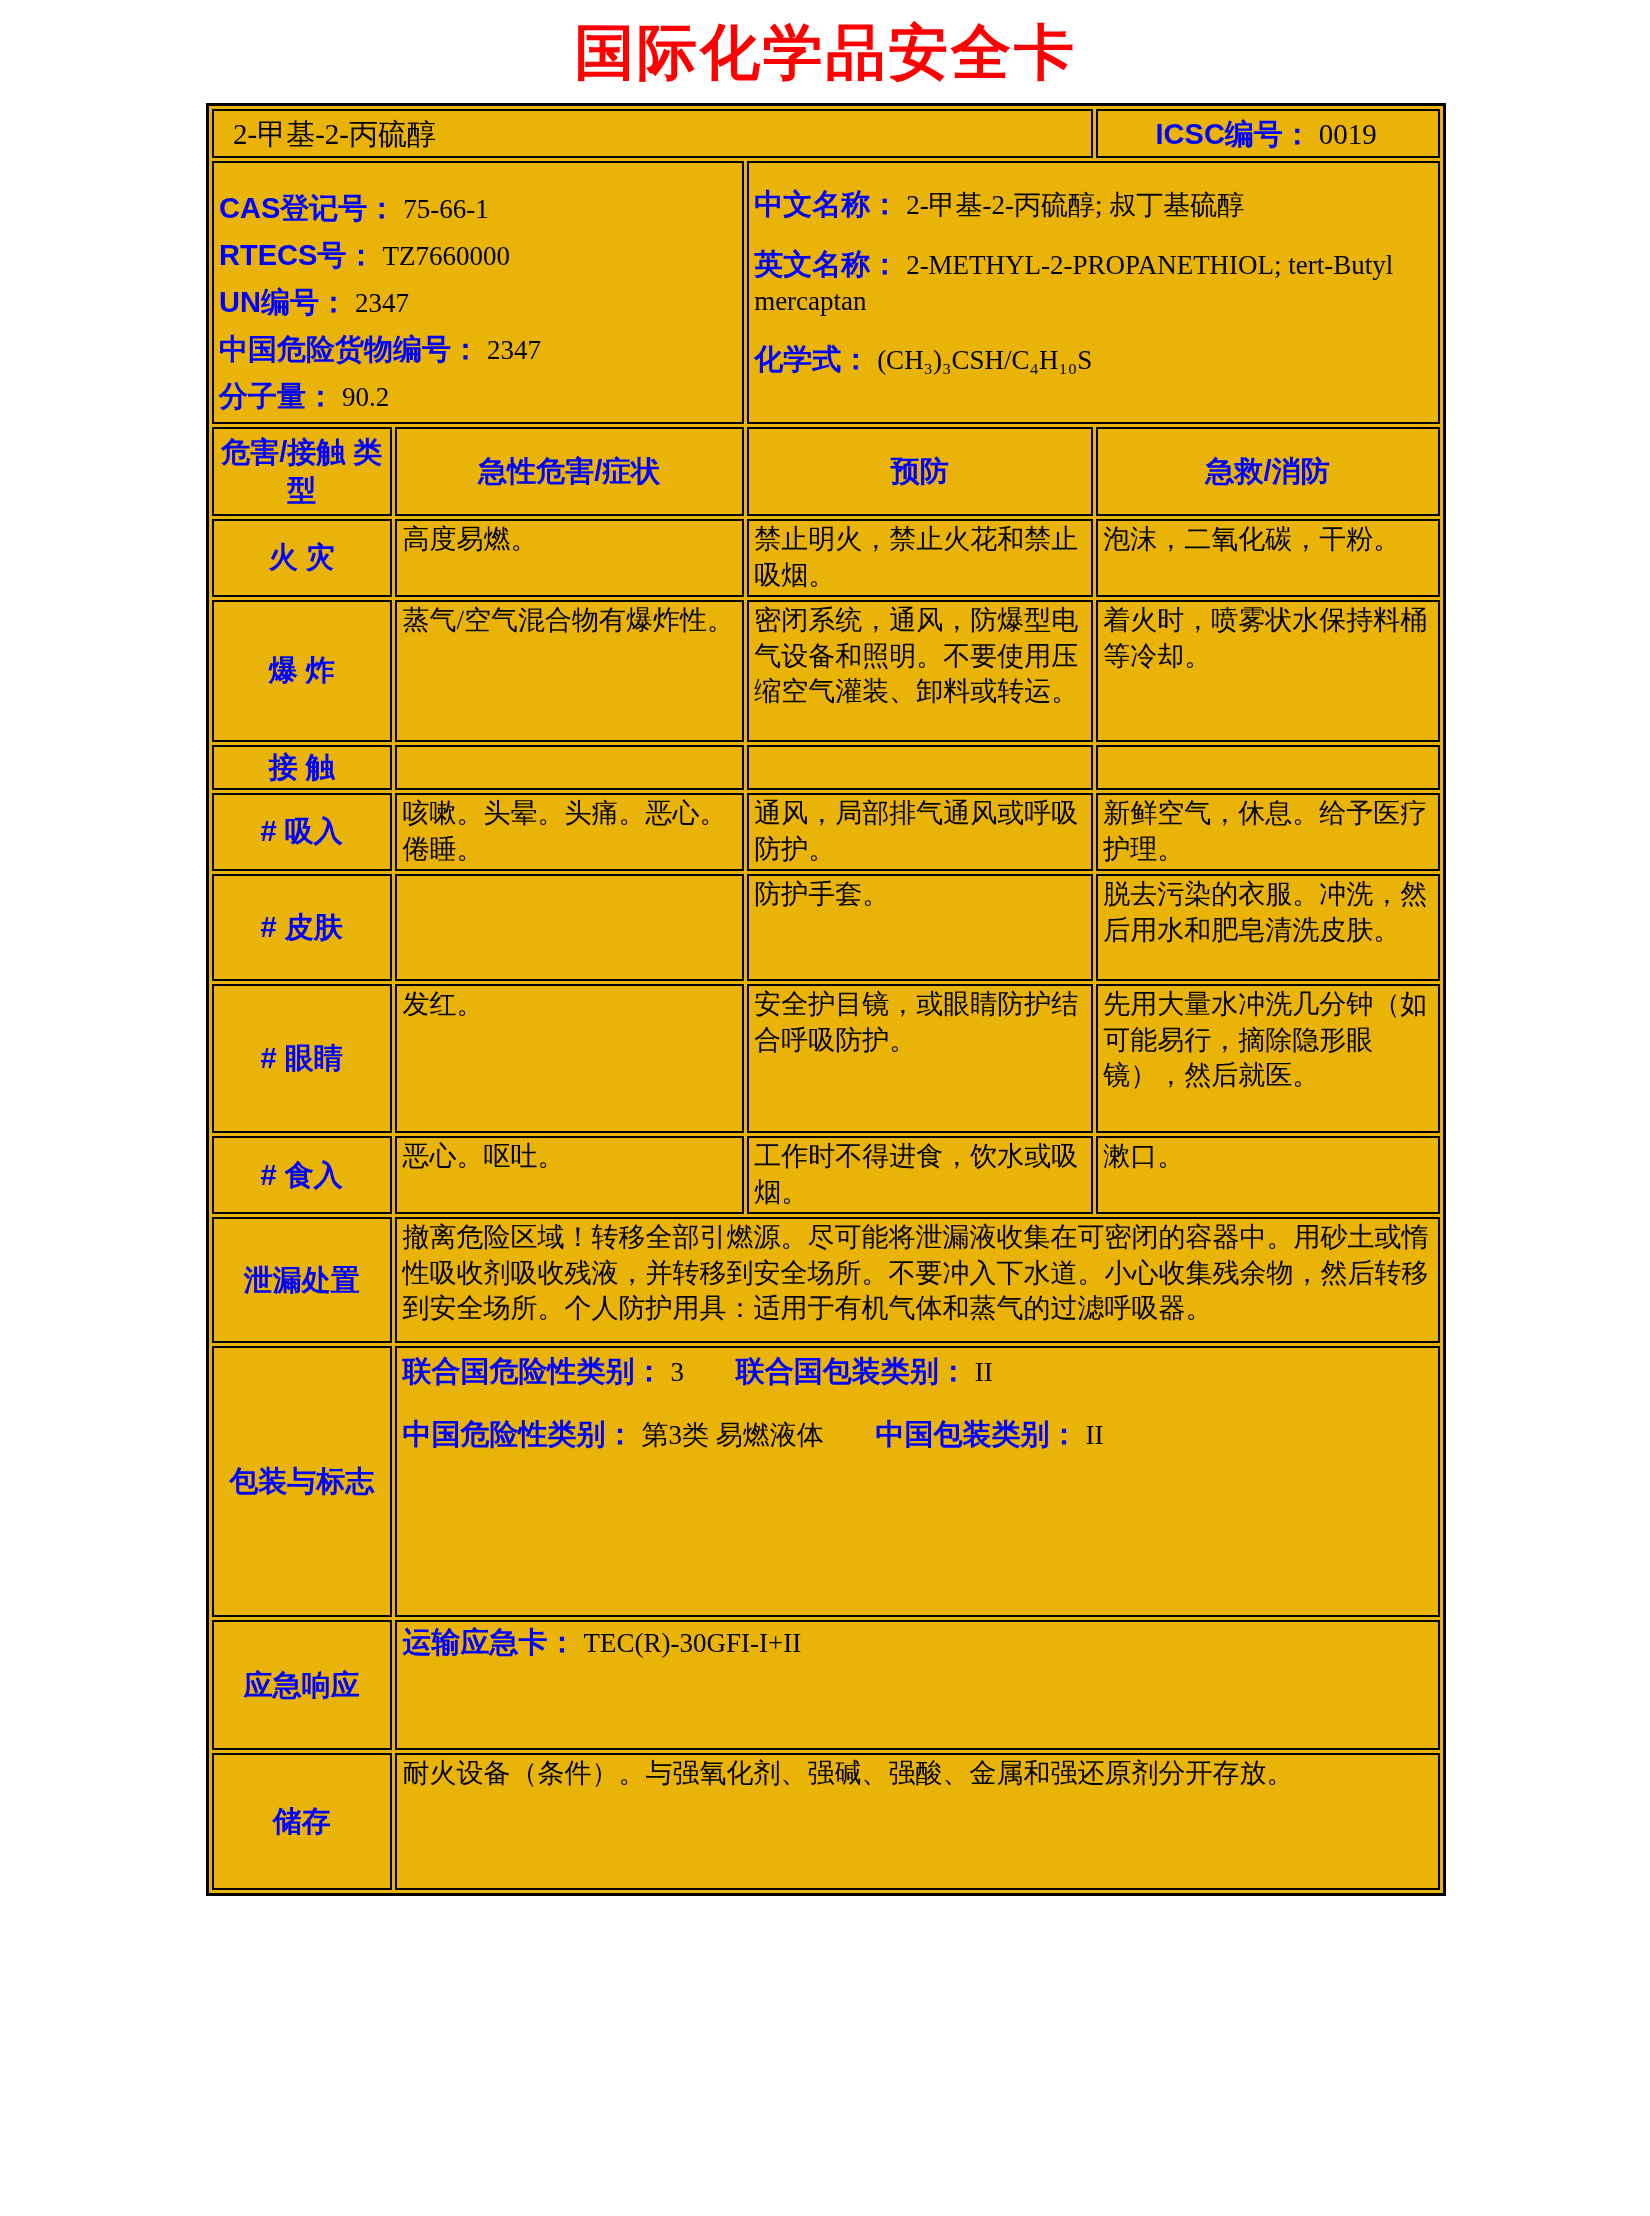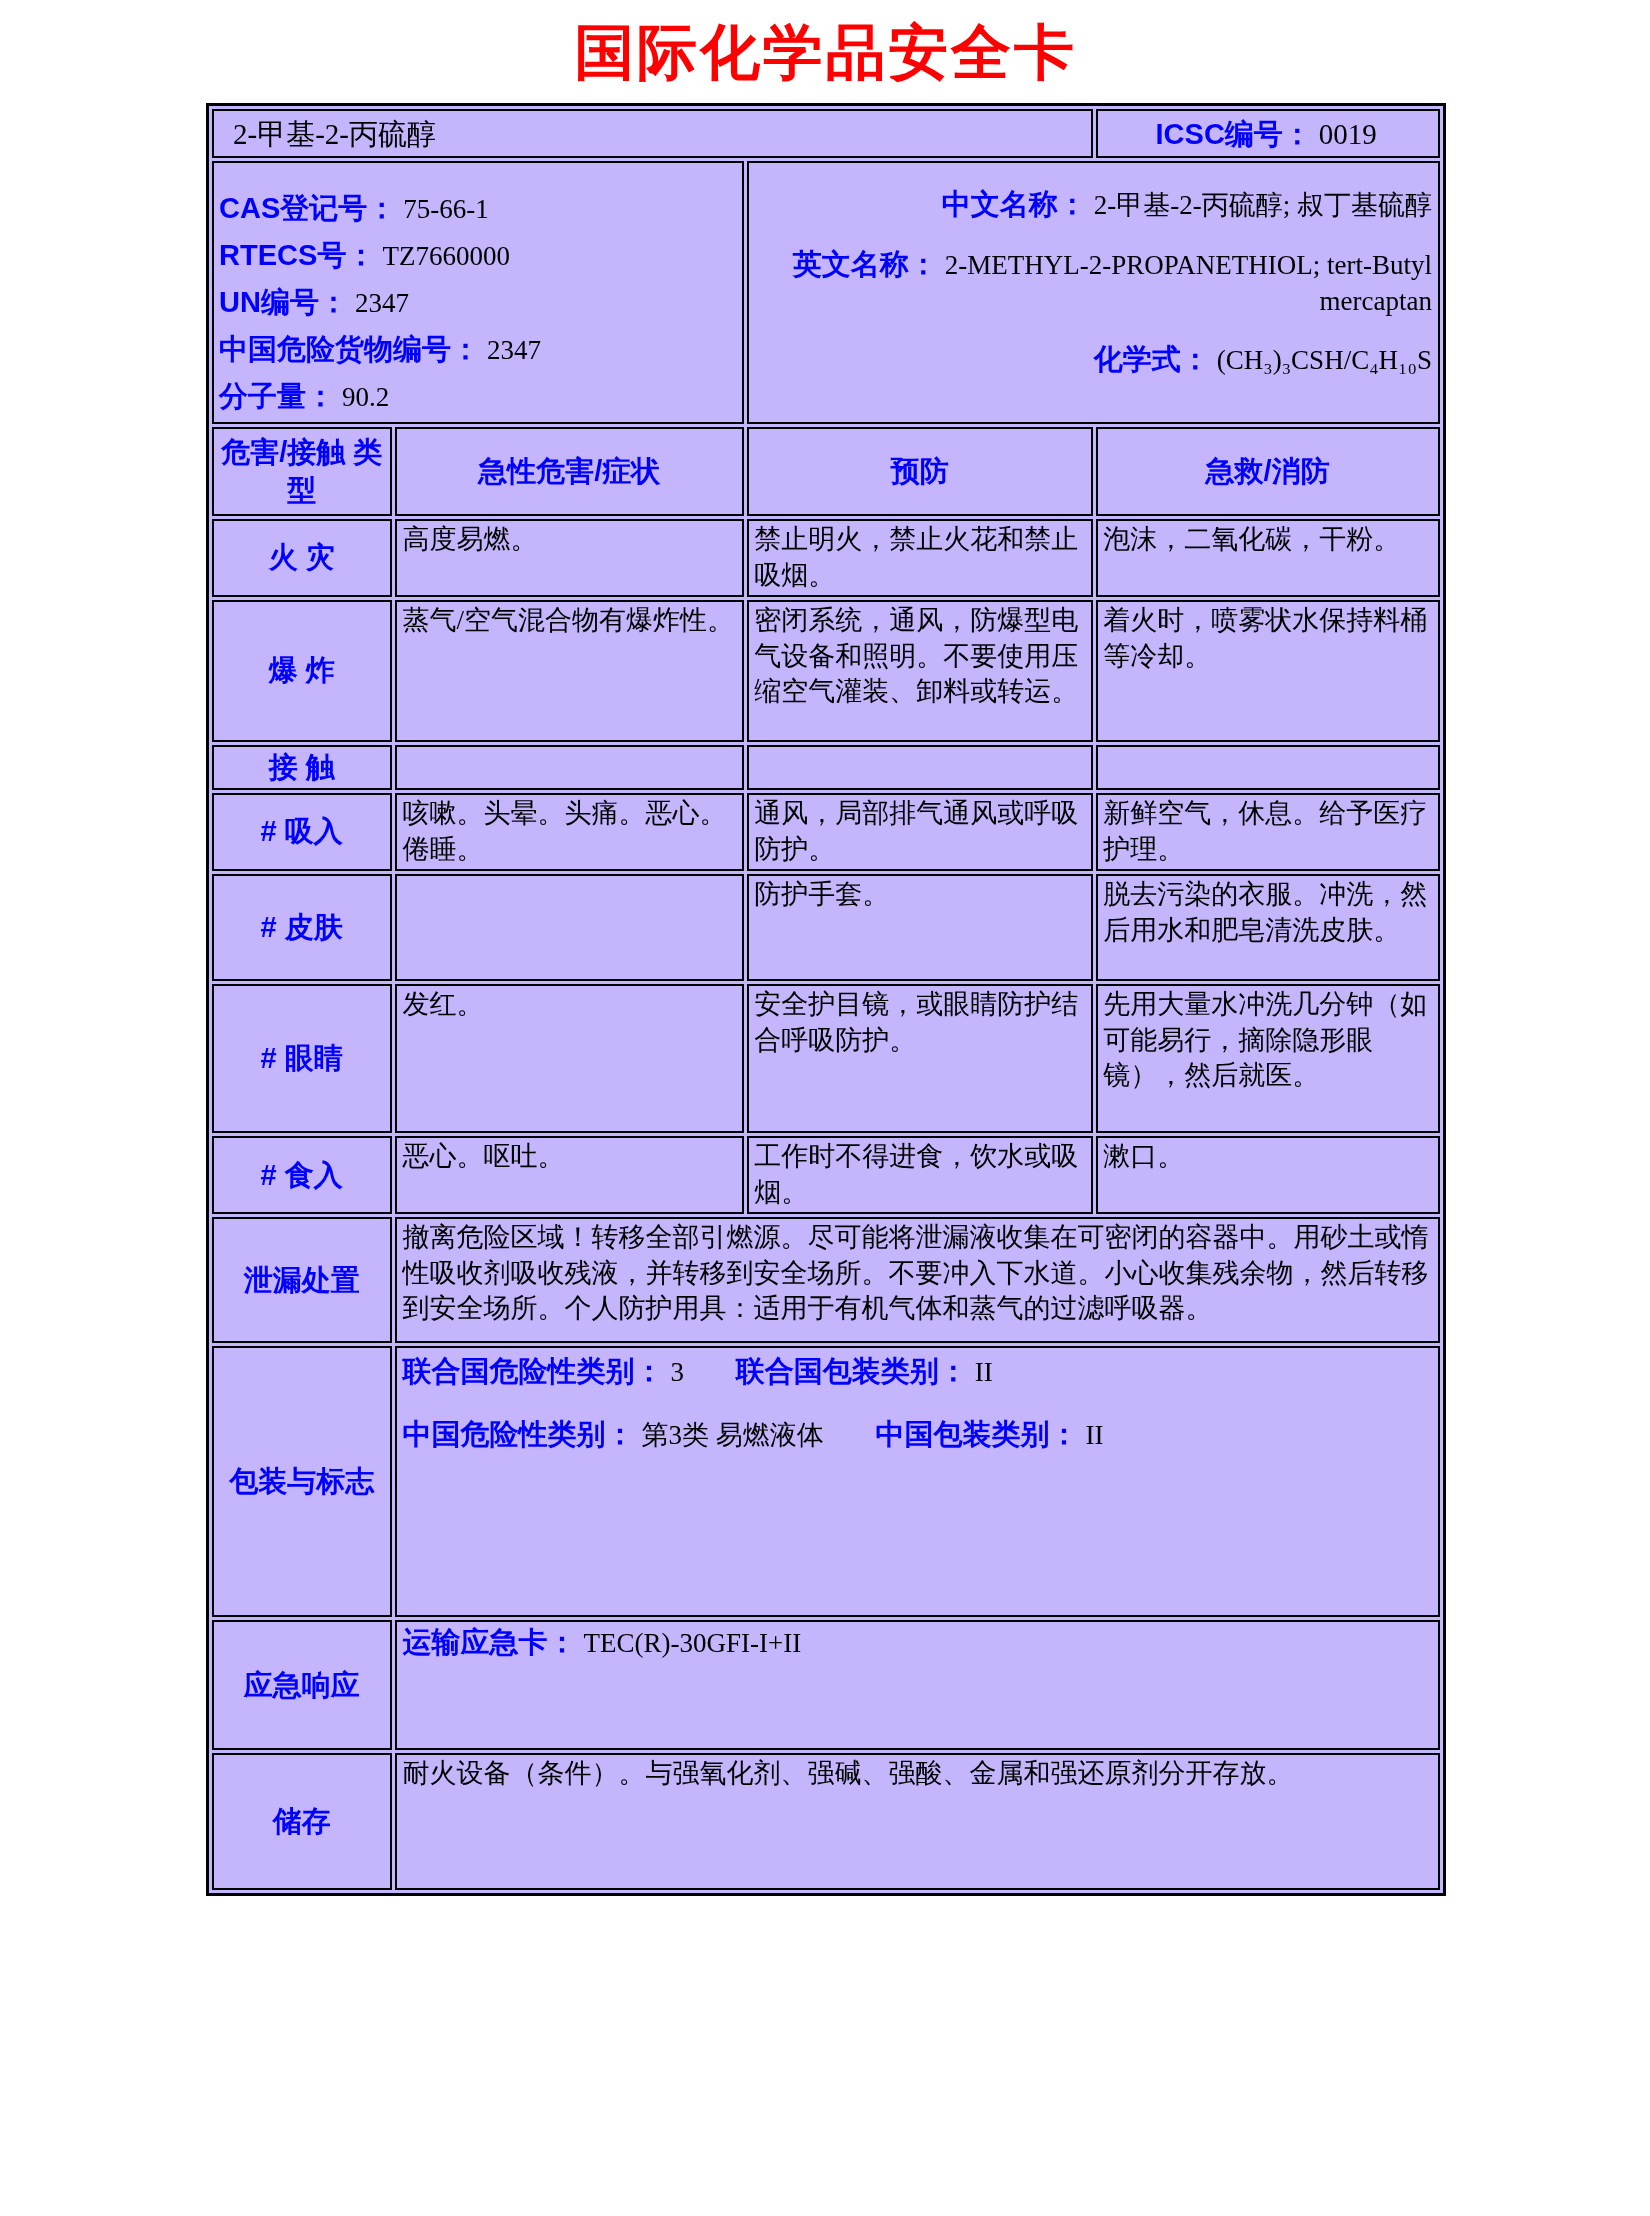--- a/index.html
+++ b/index.html
@@ -15,21 +15,21 @@
   }
   .title{
     margin:12.5px 0 9.8px;text-align:center;
     font-family:"Liberation Sans","DejaVu Sans",sans-serif;
     font-weight:bold;font-size:60px;letter-spacing:2.8px;
     color:var(--title-color);
   }
   table.card{
     width:1240px;margin:0 auto;table-layout:fixed;
     border-collapse:separate;border-spacing:3.5px;
-    border:3.5px solid var(--border-color);background:#c4b5fd;
+    border:3.5px solid var(--border-color);background:#eab308;
   }
   col.c1{width:14.8%}
   col.c2{width:28.6%}
   col.c3{width:28.4%}
   col.c4{width:28.2%}
   td{
     border:2.1px solid var(--border-color);
     vertical-align:top;padding:1.4px 5.6px;
     font-size:27px;line-height:1.32;word-break:break-word;
   }
@@ -43,21 +43,21 @@
     font-family:"Liberation Sans","DejaVu Sans",sans-serif;
     font-weight:bold;font-size:29px;
   }
   .val{margin-left:7px;}
   
   tr.r-name td{height:49px;vertical-align:middle;}
   .name-cell{padding-left:19.5px;font-size:29px;}
   .icsc-cell{text-align:center;padding-right:8.4px;font-size:29px;}
   tr.r-info td{height:220px;padding-top:22px;}
   .id-line{line-height:1.62;white-space:nowrap;}
-  .name-line{margin:0 0 21px 0;text-align:right;}
+  .name-line{margin:0 0 21px 0;}
   .name-line:last-child{margin-bottom:0;}
   tr.r-head td{height:89px;}
   tr.r-fire td{height:73px;}
   tr.r-explosion td{height:142px;}
   tr.r-contact td{height:39px;margin-left:36px;}
   tr.r-inhalation td{height:68px;}
   tr.r-skin td{height:107px;}
   tr.r-eyes td{height:149px;}
   tr.r-ingestion td{height:68px;}
   tr.r-spill td{height:126px;}

